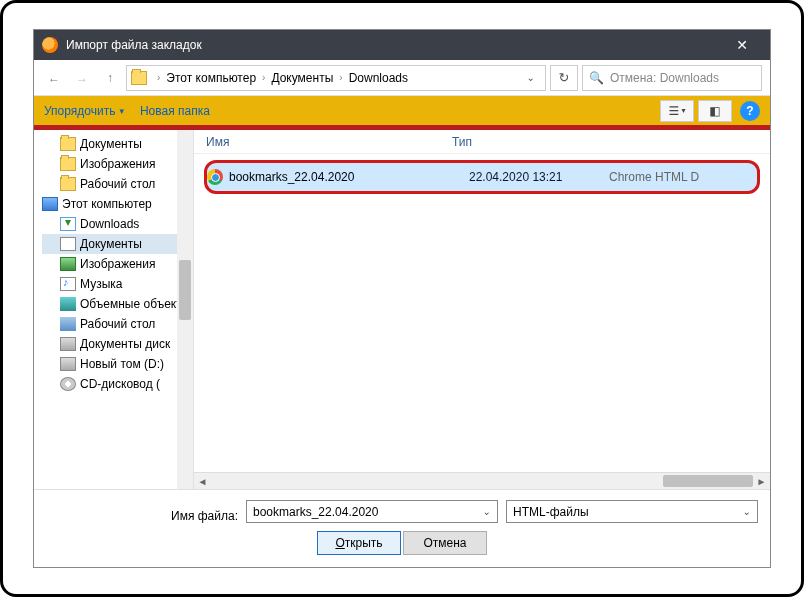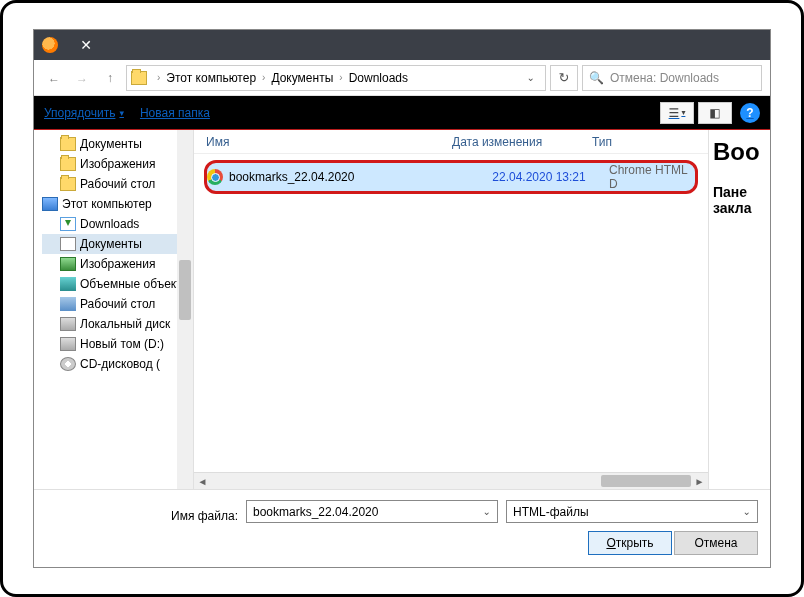--- a/index.html
+++ b/index.html
@@ -20,21 +20,21 @@
 .path-box .folder-icon { width: 16px; height: 14px; background: #ffd96a; border: 1px solid #caa93a; margin-right: 6px; position: relative; }
 .path-box .folder-icon::before { content:""; position:absolute; top:-3px; left:0; width:7px; height:3px; background:#ffd96a; border:1px solid #caa93a; border-bottom:none;}
 .path-box .crumb { cursor: pointer; padding: 0 2px; }
 .path-box .sep { color: #888; padding: 0 4px; font-size: 10px; }
 .path-box .dropdown { margin-left: auto; color: #555; font-size: 10px; padding: 0 6px; }
 .refresh-box { width: 28px; height: 26px; border: 1px solid #ccc; display:flex; align-items:center; justify-content:center; color:#555; font-size:13px;}
 .search-box { width: 180px; height: 26px; border: 1px solid #ccc; display: flex; align-items: center; padding: 0 6px; color: #888; background:#fff; }
 .search-box .si { margin-right: 6px; font-size: 12px; }
 
 
-.toolbar { height: 34px; display: flex; align-items: center; padding: 0 10px; background: #000000; border-bottom: 1px solid #b91c1c; font-size: 12px; color: #0a5fbf; text-decoration: underline; }
+.toolbar { height: 34px; display: flex; align-items: center; padding: 0 10px; background: #eab308; border-bottom: 5px solid #b91c1c; font-size: 12px; color: #0a5fbf; }
 .toolbar .tool-item { display:flex; align-items:center; margin-right: 16px; cursor:pointer;}
 .toolbar .dd { font-size: 9px; margin-left: 4px; color:#0a5fbf;}
 .toolbar .spacer { flex:1; }
 .toolbar .view-btn { width: 34px; height: 22px; border: 1px solid #ccc; margin-left: 4px; display:flex; align-items:center; justify-content:center; color:#444; font-size:12px; background:#f7f7f7;}
 .toolbar .help { width: 20px; height: 20px; border-radius:50%; background:#1e90ff; color:#fff; display:flex; align-items:center; justify-content:center; margin-left:8px; font-size:12px; font-weight:bold;}
 
 
 .main { flex:1; display:flex; min-height:0; }
 .tree { width: 160px; border-right: 1px solid #e0e0e0; overflow: hidden; background:#fff; font-size:12px; position:relative;}
 .tree-scroll { position:absolute; right:0; top:0; bottom:0; width:16px; background:#f0f0f0;}
@@ -65,51 +65,52 @@
 .fheader .col { overflow:hidden;}
 .col-name{flex:0 0 246px;} .col-date{flex:0 0 140px;} .col-type{flex:1;}
 .filelist { flex:1; position:relative; padding: 6px 10px 0 10px;}
 .filerow { display:flex; align-items:center; height:24px; }
 .filerow.selected { background:#cde8ff; border-top:3px solid #d11919; border-bottom:3px solid #d11919; height:34px; border-radius:12px;}
 .selected-frame{border-left:3px solid #d11919;border-right:3px solid #d11919;}
 .filerow .ficon { width:16px;height:16px;margin-right:6px;flex:0 0 16px;}
 .ic-chrome{border-radius:50%;background:conic-gradient(#e74c3c 0 120deg,#27ae60 120deg 240deg,#f1c40f 240deg 360deg);position:relative;}
 .ic-chrome::after{content:"";position:absolute;left:4px;top:4px;width:7px;height:7px;border-radius:50%;background:#3498db;border:1px solid #fff;}
 .filerow .fname{flex:0 0 240px;color:#000;}
-.filerow .fdate{flex:0 0 140px;color:#1d4ed8;text-align:center;}
+.filerow .fdate{flex:0 0 140px;color:#0f172a;}
 .filerow .ftype{flex:1;color:#666;text-align:left;}
 .hscroll{height:17px;background:#f0f0f0;display:flex;align-items:center;border-top:1px solid #ddd;}
 .hscroll .harrow{width:17px;text-align:center;color:#666;font-size:10px;}
 .hscroll .htrack{flex:1;position:relative;height:100%;}
 .hscroll .hthumb{position:absolute;right:0;width:90px;top:2px;bottom:2px;background:#c0c0c0;border-radius:2px;}
 
 
 .preview { width: 62px; border-left:1px solid #e0e0e0; background:#fff; padding: 8px 4px; font-family:"Times New Roman",serif; overflow:hidden;}
 .preview .h1 { font-size:24px; font-weight:bold; }
 .preview .h3 { font-size:14px; font-weight:bold; margin-top:18px;}
 
 
 .bottom { padding: 10px 12px 12px 12px; display:flex; flex-direction:column; gap:8px; border-top:1px solid #e0e0e0; font-size:12px; }
 .filename-row{display:flex;align-items:flex-end;}
 .filename-row .lbl{width:200px;text-align:right;padding-right:8px;}
 .filename-row .combo{flex:1;height:23px;border:1px solid #888;display:flex;align-items:center;padding:0 6px;background:#fff;}
 .filename-row .combo .cdd{margin-left:auto;font-size:10px;color:#555;}
 .filename-row .typecombo{width:150px;margin-left:8px;}
-.btnrow{display:flex;justify-content:flex-end;gap:2px;}
+.btnrow{display:flex;justify-content:center;gap:2px;}
 .btn{width:84px;height:24px;border:1px solid #adadad;background:#e1e1e1;display:flex;align-items:center;justify-content:center;cursor:pointer;}
 .btn.primary{border:1px solid #1e6fbf;background:#e5f1fb;}
 .btn .ul{text-decoration:underline;}
 </style>
 </head>
 <body>
 
 <div class="inner">
 
   <div class="titlebar">
     <div class="ff-icon"></div>
+    <div class="title">Импорт файла закладок</div>
     <div class="close">✕</div>
   </div>
 
   <div class="navrow">
     <div class="nav-btn">←</div>
     <div class="nav-btn disabled">→</div>
     <div class="nav-btn">↑</div>
     <div class="path-box">
       <div class="folder-icon"></div>
       <span class="sep">›</span>
@@ -167,73 +168,71 @@
           </li>
           <li class="indent selected">
             <div class="ticon ic-doc"></div>
             <span>Документы</span>
           </li>
           <li class="indent ">
             <div class="ticon ic-img"></div>
             <span>Изображения</span>
           </li>
           <li class="indent ">
+            <div class="ticon ic-music"></div>
+            <span>Музыка</span>
+          </li>
+          <li class="indent ">
             <div class="ticon ic-3d"></div>
             <span>Объемные объекты</span>
           </li>
           <li class="indent ">
             <div class="ticon ic-desk"></div>
             <span>Рабочий стол</span>
           </li>
           <li class="indent ">
             <div class="ticon ic-drive"></div>
-            <span>Локальный диск</span>
+            <span>Документы диск</span>
           </li>
           <li class="indent ">
             <div class="ticon ic-drive"></div>
             <span>Новый том (D:)</span>
           </li>
           <li class="indent ">
             <div class="ticon ic-cd"></div>
             <span>CD-дисковод (</span>
           </li>
         </ul>
       <div class="tree-scroll">
           <div class="thumb"></div>
         </div>
     </div>
 
     <div class="filepane">
       <div class="fheader">
         <div class="col col-name">Имя</div>
-        <div class="col col-date">Дата изменения</div>
         <div class="col col-type">Тип</div>
       </div>
       <div class="filelist" id="file-list">
           <div class="filerow selected selected-frame">
             <div class="ficon ic-chrome"></div>
             <div class="fname">bookmarks_22.04.2020</div>
             <div class="fdate">22.04.2020 13:21</div>
             <div class="ftype">Chrome HTML D</div>
           </div>
         </div>
       <div class="hscroll">
         <div class="harrow">◄</div>
           <div class="htrack">
             <div class="hthumb"></div>
           </div>
           <div class="harrow">►</div>
       </div>
     </div>
 
-    <div class="preview">
-      <div class="h1">Boo</div>
-      <div class="h3">Пане</div>
-      <div class="h3" style="margin-top:0">закла</div>
-    </div>
   </div>
 
   <div class="bottom">
     <div class="filename-row">
       <div class="lbl">Имя файла:</div>
       <div class="combo">
         <span>bookmarks_22.04.2020</span>
           <span class="cdd">⌄</span>
       </div>
       <div class="combo typecombo">

